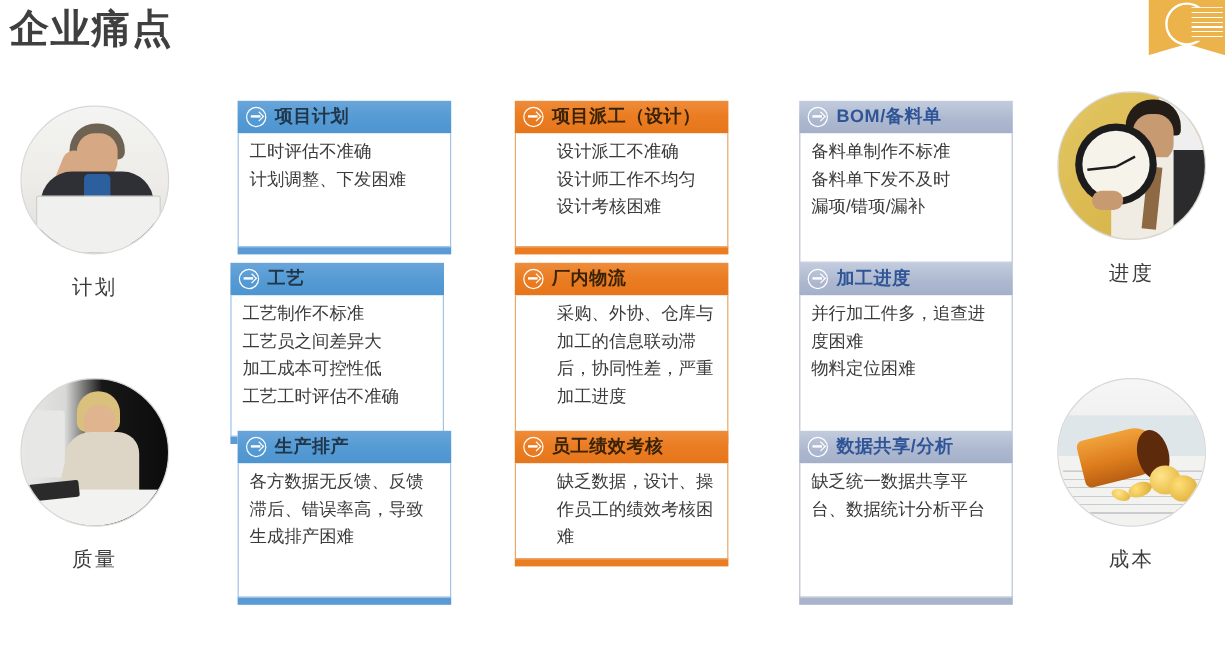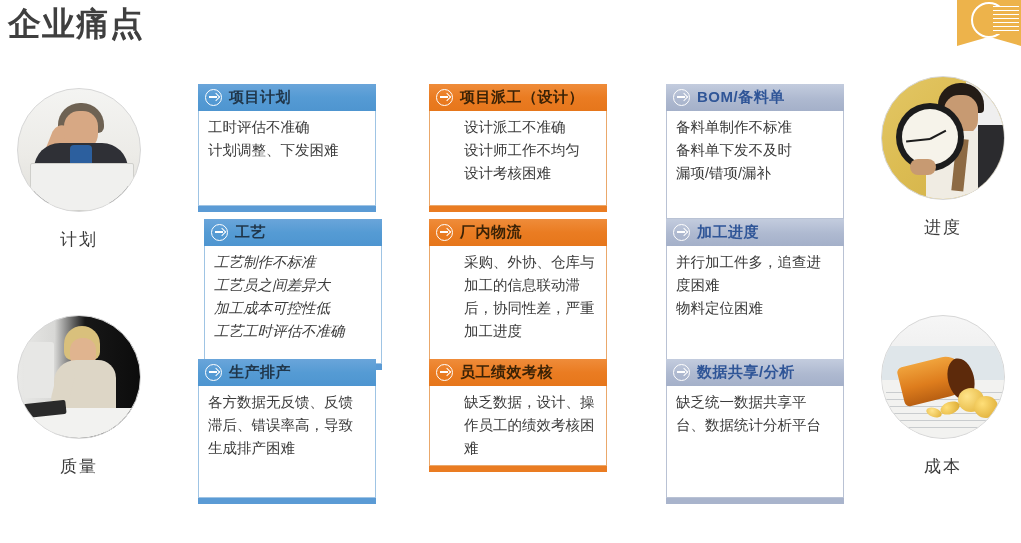--- a/index.html
+++ b/index.html
@@ -279,26 +279,26 @@
       <div class="card-head">
         <span class="arrow-icon"></span>
         <span class="card-title">项目计划</span>
       </div>
       <div class="card-body" style="height: 95px;">
         <div class="line">工时评估不准确</div>
         <div class="line">计划调整、下发困难</div>
       </div>
       <div class="card-foot"></div>
     </div>
-    <div class="card c-blue" style="left: 204px; top: 219px;">
+    <div class="card c-blue" style="left: 192px; top: 219px;">
       <div class="card-head">
         <span class="arrow-icon"></span>
         <span class="card-title">工艺</span>
       </div>
-      <div class="card-body" style="height: 118px; font-style: italic;">
+      <div class="card-body" style="height: 118px;">
         <div class="line">工艺制作不标准</div>
         <div class="line">工艺员之间差异大</div>
         <div class="line">加工成本可控性低</div>
         <div class="line">工艺工时评估不准确</div>
       </div>
       <div class="card-foot"></div>
     </div>
     <div class="card c-blue" style="left: 198px; top: 359px;">
       <div class="card-head">
         <span class="arrow-icon"></span>

